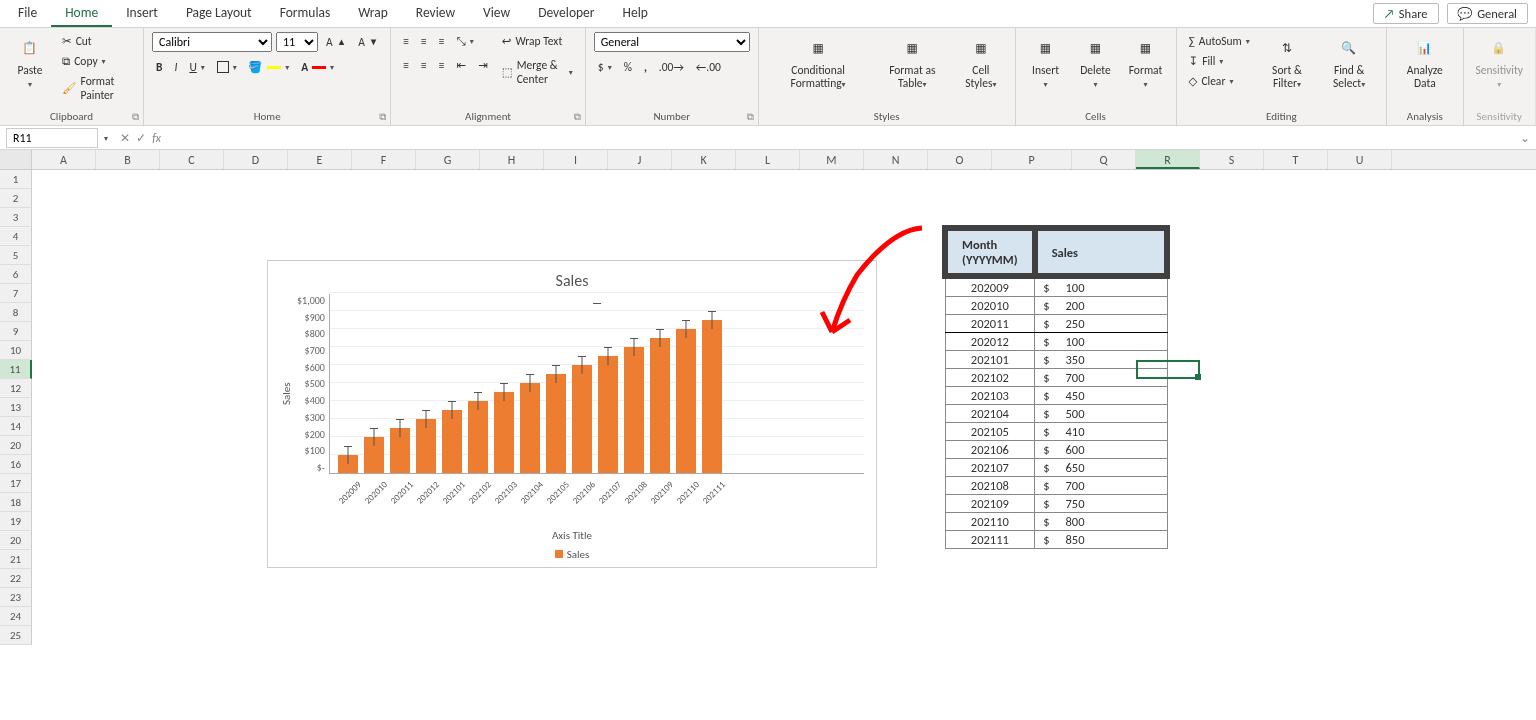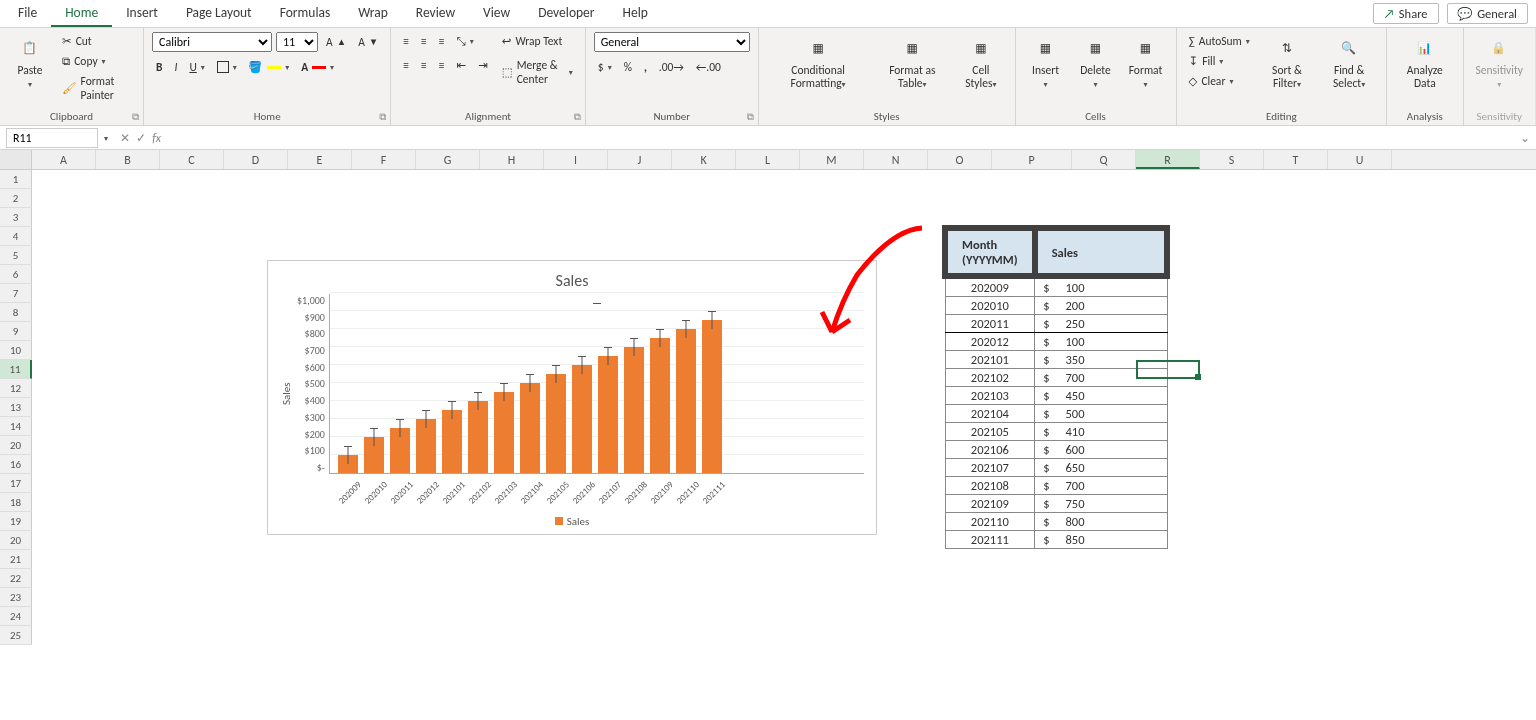--- a/index.html
+++ b/index.html
@@ -496,20 +496,21 @@
               <div class="xtick">202103</div>
               <div class="xtick">202104</div>
               <div class="xtick">202105</div>
               <div class="xtick">202106</div>
               <div class="xtick">202107</div>
               <div class="xtick">202108</div>
               <div class="xtick">202109</div>
               <div class="xtick">202110</div>
               <div class="xtick">202111</div>
             </div>
+          <div class="xlab">Axis Title</div>
           <div class="legend"><span class="sq"></span><span>Sales</span></div>
         </div>
 
         <svg class="arrowsvg" style="left:770px; top:50px; width:130px; height:130px;">
           <path d="M120 8 Q 90 10 55 55 Q 40 80 30 112" stroke="#ff0000" stroke-width="5" fill="none"></path>
           <path d="M30 112 L20 92 M30 112 L48 100" stroke="#ff0000" stroke-width="5" fill="none"></path>
         </svg>
 
         <table class="datatable" style="left:910px; top:55px;">
           <thead>

